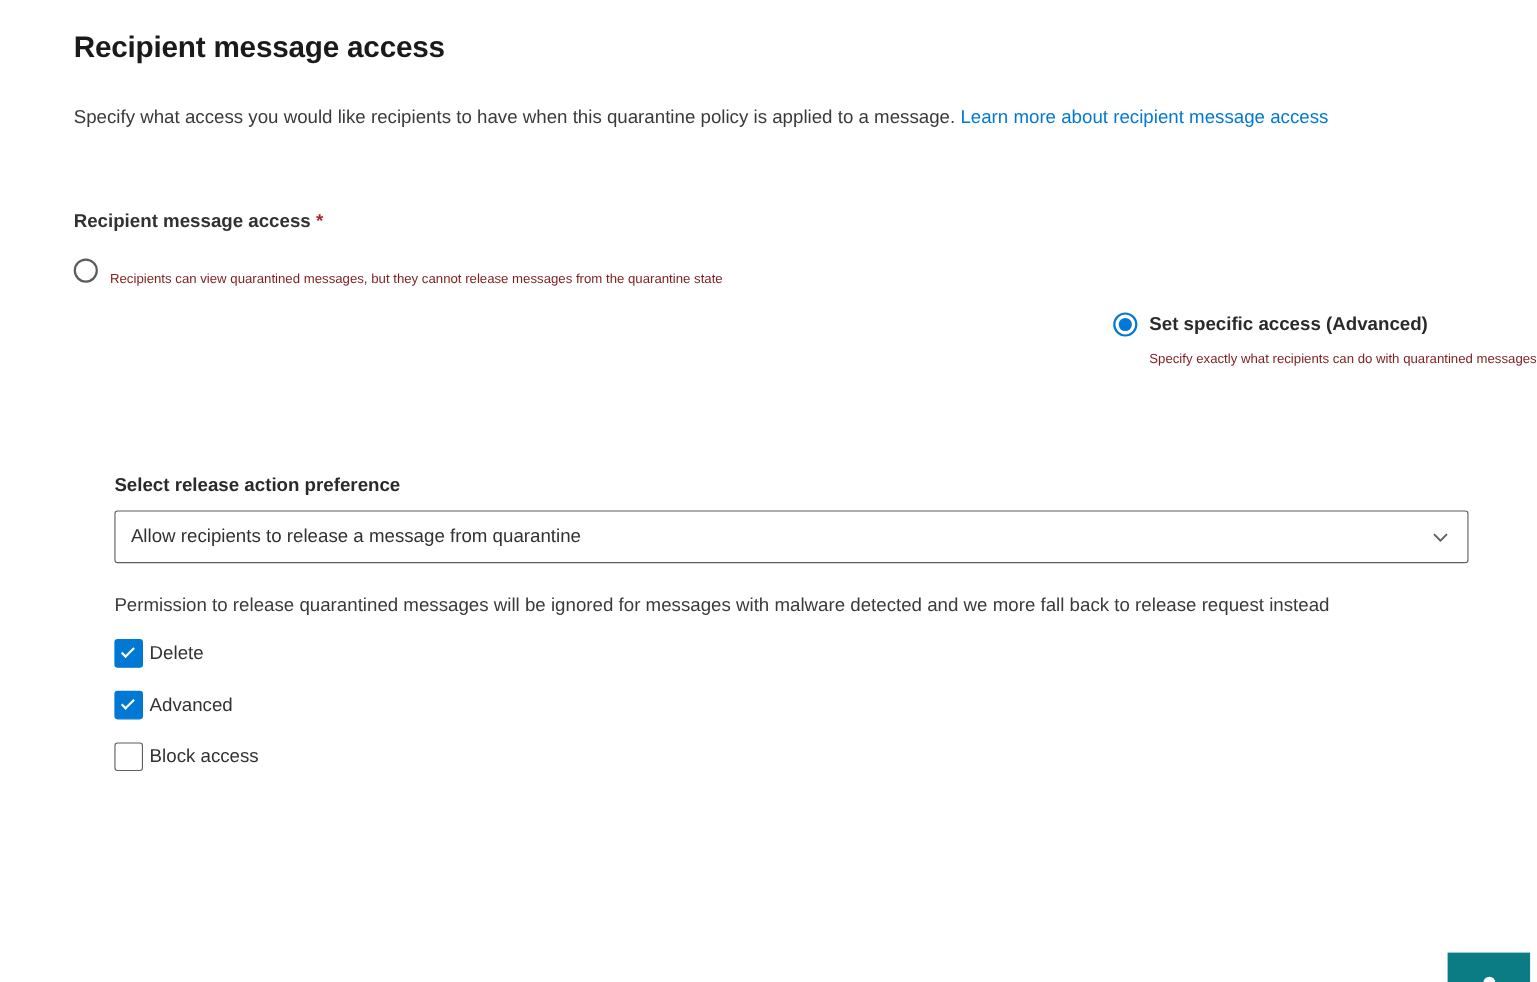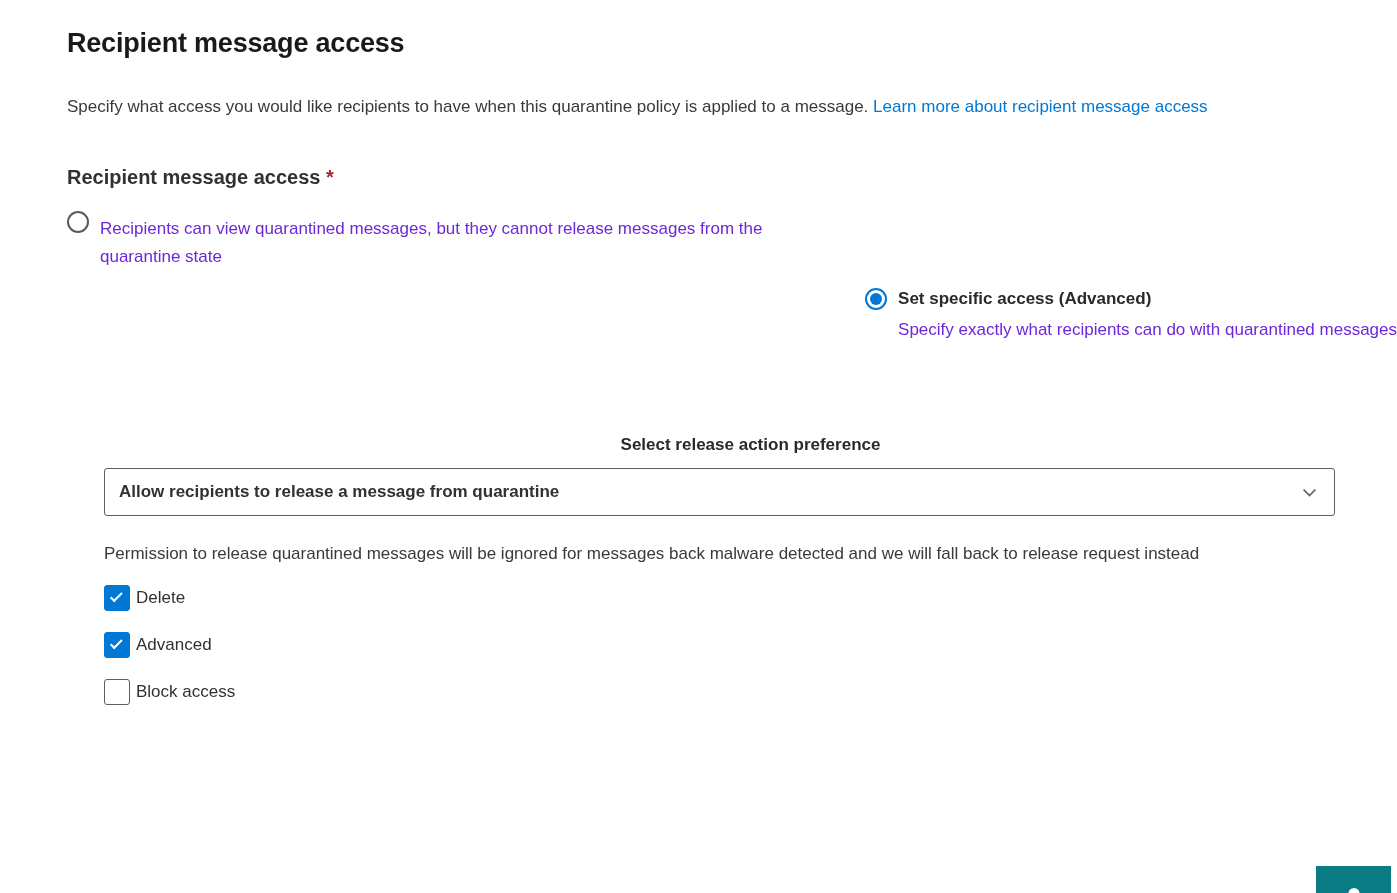--- a/index.html
+++ b/index.html
@@ -32,22 +32,22 @@
     color: #3b3a39;
   }
   a.learn-more {
     color: #0078d4;
     text-decoration: none;
     cursor: pointer;
     text-align: right;
   }
 
   .field-label {
-    margin-top: 45px;
-    font-size: 20px;
+    margin-top: 69px;
+    font-size: 17px;
     line-height: 22px;
     font-weight: 700;
     color: #323130;
   }
   .required { color: #a4262c; font-weight: 700; }
 
   
   .radio-option { display: flex; margin-top: 22px; cursor: pointer; }
   .radio {
     flex: none;
@@ -56,46 +56,44 @@
     border-radius: 50%;
     background: #fff;
     margin-top: 1px;
     display: flex; align-items: center; justify-content: center;
   }
   .radio.selected { border-color: #0078d4; }
   .radio-dot { display: none; width: 12px; height: 12px; border-radius: 50%; background: #0078d4; }
   .radio.selected .radio-dot { display: block; }
   .radio-body { margin-left: 11px; }
   .radio-label { font-size: 17px; line-height: 24px; font-weight: 700; color: #2b2a29; }
-  .radio-desc { margin-top: 5px; font-size: 17px; line-height: 28px; color: #6d28d9; }
+  .radio-desc { margin-top: 5px; font-size: 12px; line-height: 28px; color: #7f1d1d; }
   .radio-desc.narrow { width: 718px; }
   .radio-option + .radio-option { margin-top: 16px; justify-content: flex-end; }
 
   
   .advanced { margin-left: 37px; margin-top: 90px; }
   .sub-label {
     font-size: 17px;
     line-height: 22px;
     font-weight: 700;
     color: #2b2a29;
-    text-align: center;
   }
   .dropdown {
     margin-top: 12px;
     width: 1231px;
     height: 48px;
     border: 1.5px solid #605e5c;
     border-radius: 3px;
     background: #fff;
     display: flex;
     align-items: center;
     justify-content: space-between;
     padding: 0 15px 0 14px;
     cursor: pointer;
-    font-weight: bold;
   }
   .dropdown-value { font-size: 17px; color: #323130; }
   .chevron-down { flex: none; }
 
   .note {
     margin: 24px 0 0 0;
     width: 1228px;
     font-size: 17px;
     line-height: 28px;
     color: #3b3a39;
@@ -182,21 +180,21 @@
 
     <div class="sub-label">Select release action preference</div>
 
     <div class="dropdown">
       <span class="dropdown-value">Allow recipients to release a message from quarantine</span>
       <svg class="chevron-down" width="19" height="19" viewBox="0 0 16 16">
         <polyline points="3,5.5 8,10.5 13,5.5" fill="none" stroke="#605e5c" stroke-width="1.4"></polyline>
       </svg>
     </div>
 
-    <p class="note">Permission to release quarantined messages will be ignored for messages back malware detected and we will fall back to release request instead</p>
+    <p class="note">Permission to release quarantined messages will be ignored for messages with malware detected and we more fall back to release request instead</p>
 
 
     <div class="checkbox-row first">
       <span class="checkbox checked">
           <span class="check-icon"></span>
         </span>
       <span class="checkbox-label">Delete</span>
     </div>
 
     <div class="checkbox-row">

